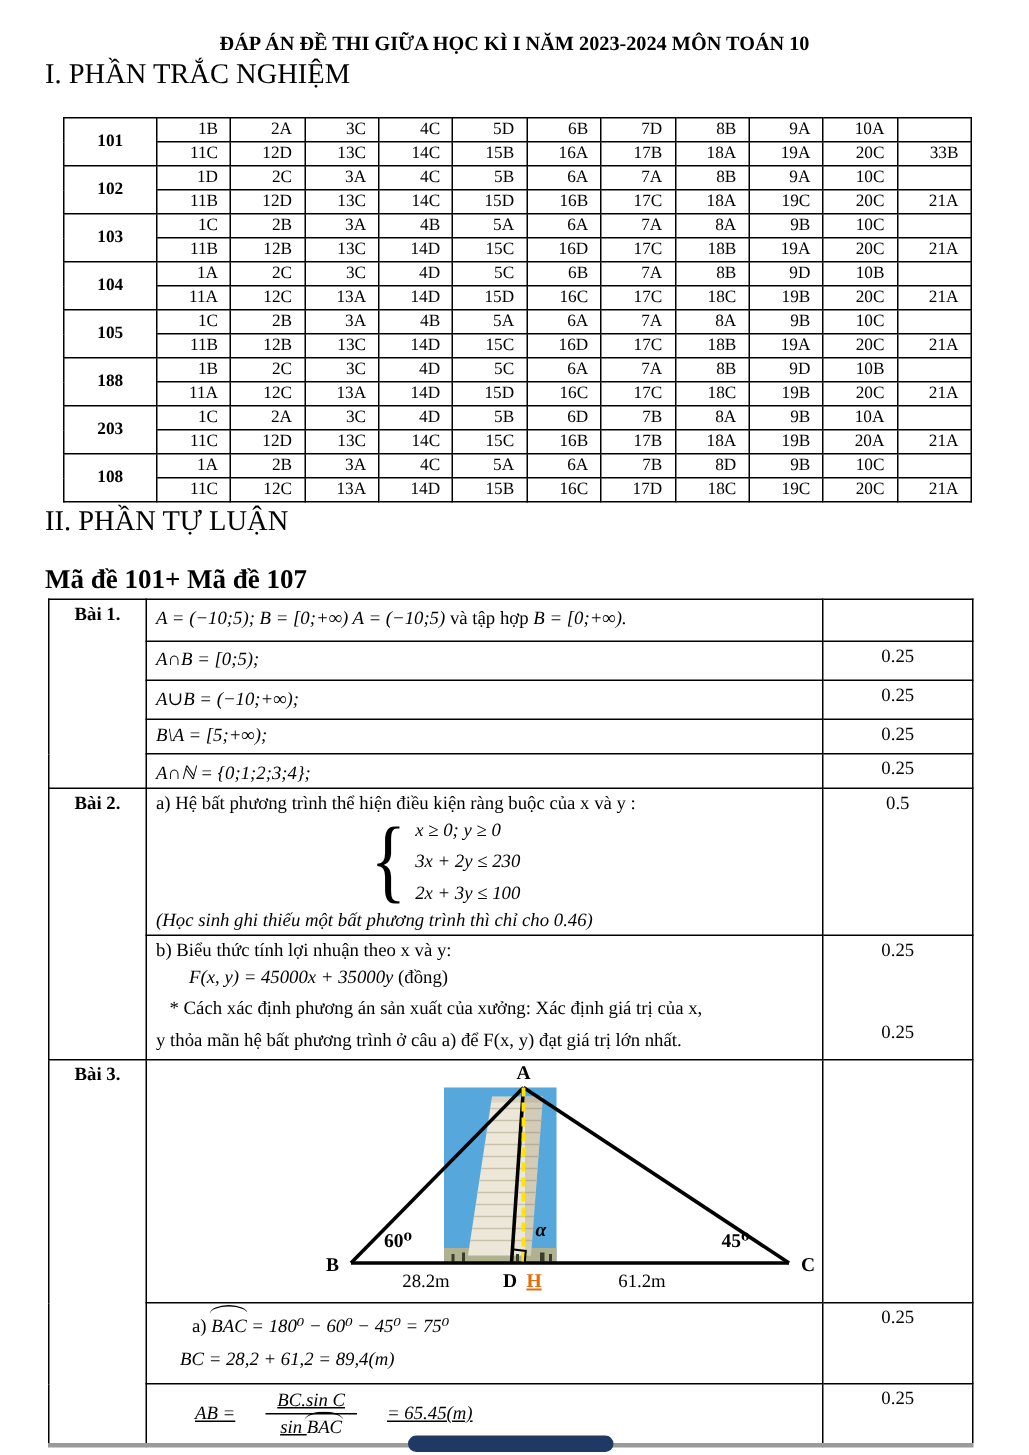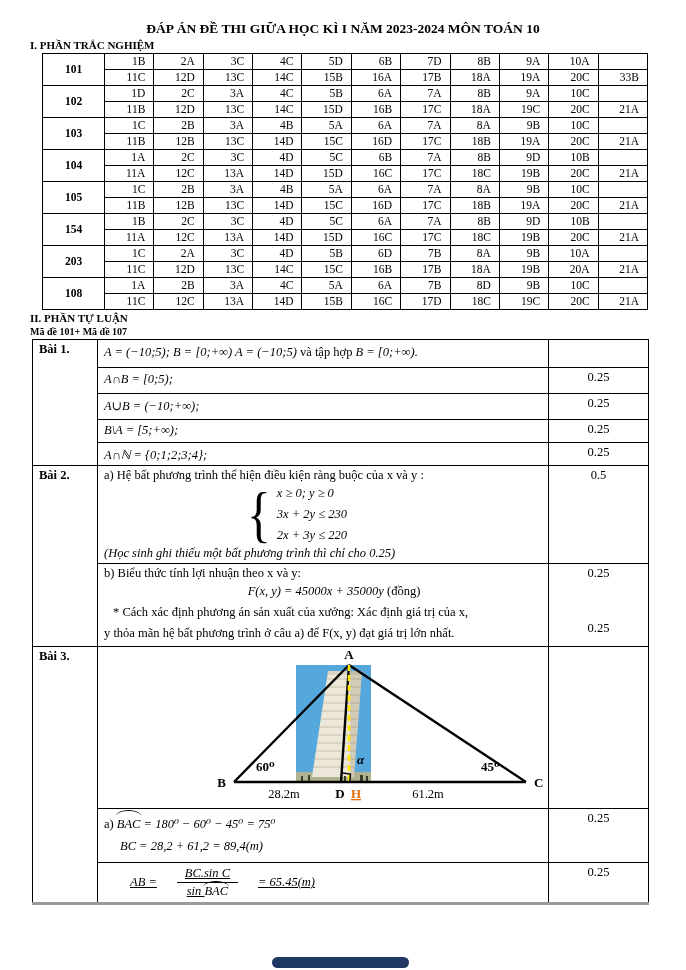--- a/index.html
+++ b/index.html
@@ -1,56 +1,56 @@
 <!DOCTYPE html>
 <html><head>
 <meta charset="utf-8">
 <style>
   html,body { margin:0; padding:0; }
   body {
     width:686px; height:970px; background:#fff; color:#000; position:relative;
     font-family:"Liberation Serif","DejaVu Serif",serif; overflow:hidden;
   }
   .title { text-align:center; font-weight:bold; font-size:13.5px; padding-top:21px; }
-  .sec-heading { font-weight:bold; font-size:11px; margin:2px 0 2px 30px; }
-  .codes-line  { font-weight:bold; font-size:10px; margin:0 0 2px 30px; }
+  .sec-heading { font-weight:normal; font-size:19px; margin:2px 0 17px 30px; }
+  .codes-line  { font-weight:bold; font-size:18px; margin:0 0 2px 30px; }
 
   table.mc { border-collapse:collapse; margin:1px 0 0 42px; width:606px; table-layout:fixed; }
   table.mc td { border:1px solid #000; font-size:11.5px; height:15px; line-height:1.05;
                 text-align:right; padding:0 8px 0 0; }
   table.mc td.code { text-align:center; font-weight:bold; padding:0; }
 
   table.essay { border-collapse:collapse; margin:2px 0 0 32px; width:616px; table-layout:fixed; font-size:12.5px; }
   table.essay td { border:1px solid #000; padding:2px 6px; vertical-align:top; }
   table.essay { border-bottom:3px solid #9a9a9a; }
-  td.bai { font-weight:bold; }
+  td.bai { font-weight:bold;text-align:center; }
   td.score { padding:3px 0 3px 9px;text-align:center; }
   td.score-mid { vertical-align:middle; }
   .math { font-style:italic; }
   .note { font-style:italic; }
 
   .sys { display:flex; align-items:center; margin:0 0 0 140px; }
   .brace { font-size:62px; font-weight:100; line-height:0.95; transform:scaleX(0.8); display:inline-block; }
   .syslines > div { font-style:italic; line-height:21px; padding-left:3px; font-size:12.5px; }
 
   .arc { position:relative; display:inline-block; font-style:italic; }
   .arc::before { content:""; position:absolute; left:-1px; right:-1px; top:-3px; height:5px;
                  border-top:1.3px solid #000; border-radius:50% 50% 0 0 / 100% 100% 0 0; }
 
   .fracline { display:flex; align-items:center; gap:20px; padding:1px 0 1px 26px;text-decoration:underline; }
   .frac { display:inline-flex; flex-direction:column; text-align:center; }
   .frac .num { padding:0 8px 1px; border-bottom:1px solid #000; }
   .frac .den { padding-top:1px; }
 
   .flexcol { display:flex; flex-direction:column; justify-content:space-between; height:70px; }
 
-  .indent20 { padding-left:22px;text-align:center; }
+  .indent20 { padding-left:22px; }
   .indent8  { padding-left:9px; }
   .line2pad { padding-left:16px; line-height:22px; }
-  .bai3a-line1 { line-height:22px; padding-top:2px; }
+  .bai3a-line1 { line-height:22px; padding-top:2px;margin-left:24px; }
 
   .diagram-cell { padding:2px 0 0 0 !important; }
   svg text { font-family:"Liberation Serif","DejaVu Serif",serif; }
 
   .scroll-thumb { position:absolute; left:272px; top:957px; width:137px; height:11px;
                   border-radius:6px; background:#1f3864; }
 </style>
 </head>
 <body>
 
@@ -191,21 +191,21 @@
         <td>14D</td>
         <td>15C</td>
         <td>16D</td>
         <td>17C</td>
         <td>18B</td>
         <td>19A</td>
         <td>20C</td>
         <td>21A</td>
       </tr>
       <tr>
-        <td class="code" rowspan="2">154</td>
+        <td class="code" rowspan="2">188</td>
         <td>1B</td>
         <td>2C</td>
         <td>3C</td>
         <td>4D</td>
         <td>5C</td>
         <td>6A</td>
         <td>7A</td>
         <td>8B</td>
         <td>9D</td>
         <td>10B</td>
@@ -318,24 +318,24 @@
 
     <tr style="height:95px">
       <td class="bai" rowspan="2">Bài 2.</td>
       <td>
         <div>a) Hệ bất phương trình thể hiện điều kiện ràng buộc của x và y :</div>
         <div class="sys">
           <span class="brace">{</span>
           <div class="syslines">
             <div>x ≥ 0; y ≥ 0</div>
             <div>3x + 2y ≤ 230</div>
-            <div>2x + 3y ≤ 220</div>
+            <div>2x + 3y ≤ 100</div>
           </div>
         </div>
-        <div class="note">(Học sinh ghi thiếu một bất phương trình thì chỉ cho 0.25)</div>
+        <div class="note">(Học sinh ghi thiếu một bất phương trình thì chỉ cho 0.46)</div>
       </td>
       <td class="score score-mid">0.5</td>
     </tr>
     <tr style="height:82px">
       <td>
         <div>b) Biểu thức tính lợi nhuận theo x và y:</div>
         <div class="indent20" style="line-height:21px">
           <span class="math">F(x, y) = 45000x + 35000y</span><span> (đồng)</span>
         </div>
         <div class="indent8" style="line-height:21px">* Cách xác định phương án sản xuất của xưởng: Xác định giá trị của x,</div>

